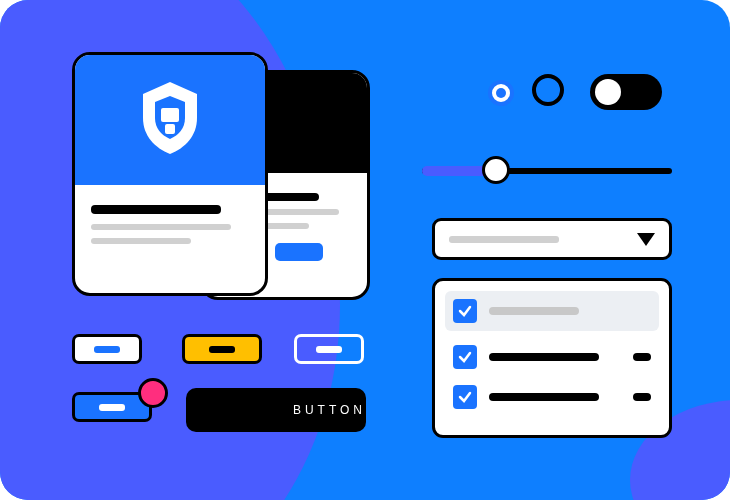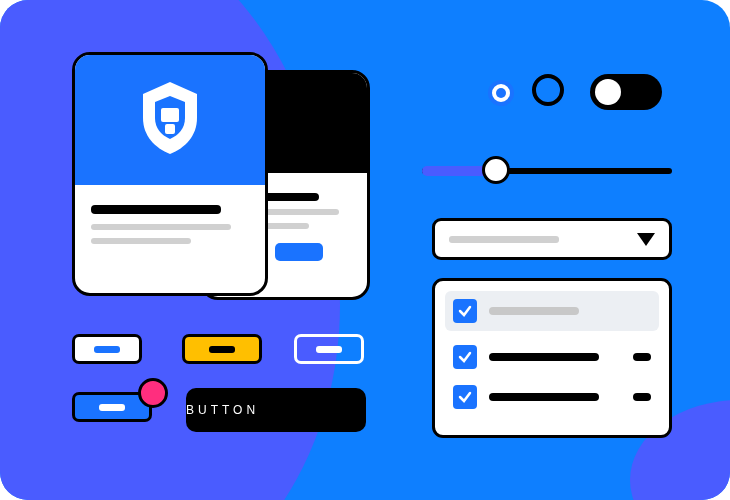--- a/index.html
+++ b/index.html
@@ -29,21 +29,21 @@
 .pill-a { left: 72px; top: 334px; width: 70px; background: #fff; border: 3px solid #000; }
 .pill-a .pill-inner { background: #1a73ff; }
 .pill-b { left: 182px; top: 334px; width: 80px; background: #ffbf00; border: 3px solid #000; }
 .pill-b .pill-inner { background: #000; }
 .pill-c { left: 294px; top: 334px; width: 70px; border: 3px solid #fff; }
 .pill-c .pill-inner { background: #fff; }
 .pill-d { left: 72px; top: 392px; width: 80px; background: #1a73ff; border: 3px solid #000; }
 .pill-d .pill-inner { background: #fff; }
 .dot-badge { position: absolute; left: 138px; top: 378px; width: 30px; height: 30px; background: #ff2e7e; border: 3px solid #000; border-radius: 50%; }
 
-.big-btn { position: absolute; left: 186px; top: 388px; width: 180px; height: 44px; background: #000; border-radius: 10px; color: #fff; display: flex; align-items: center; justify-content: flex-start; font-size: 12px; letter-spacing: 4px; font-weight: 500; }
+.big-btn { position: absolute; left: 186px; top: 388px; width: 180px; height: 44px; background: #000; border-radius: 10px; color: #fff; display: flex; align-items: center; justify-content: flex-end; font-size: 12px; letter-spacing: 4px; font-weight: 500; }
 
 .radio-filled { position: absolute; left: 488px; top: 80px; width: 26px; height: 26px; border-radius: 50%; background: #fff; border: 4px solid #1a73ff; display: flex; align-items: center; justify-content: center; }
 .radio-filled::after { content: ''; width: 10px; height: 10px; background: #1a73ff; border-radius: 50%; }
 .radio-empty { position: absolute; left: 532px; top: 74px; width: 32px; height: 32px; border-radius: 50%; border: 4px solid #000; }
 .toggle { position: absolute; left: 590px; top: 74px; width: 72px; height: 36px; background: #000; border-radius: 20px; }
 .toggle::after { content: ''; position: absolute; left: 5px; top: 5px; width: 26px; height: 26px; background: #fff; border-radius: 50%; }
 
 .slider { position: absolute; left: 422px; top: 168px; width: 250px; height: 6px; background: #000; border-radius: 3px; }
 .slider-fill { position: absolute; left: 0; top: -2px; height: 10px; width: 72px; background: #4a5cff; border-radius: 5px; }
 .slider-thumb { position: absolute; left: 60px; top: -12px; width: 28px; height: 28px; background: #fff; border: 3px solid #000; border-radius: 50%; }

